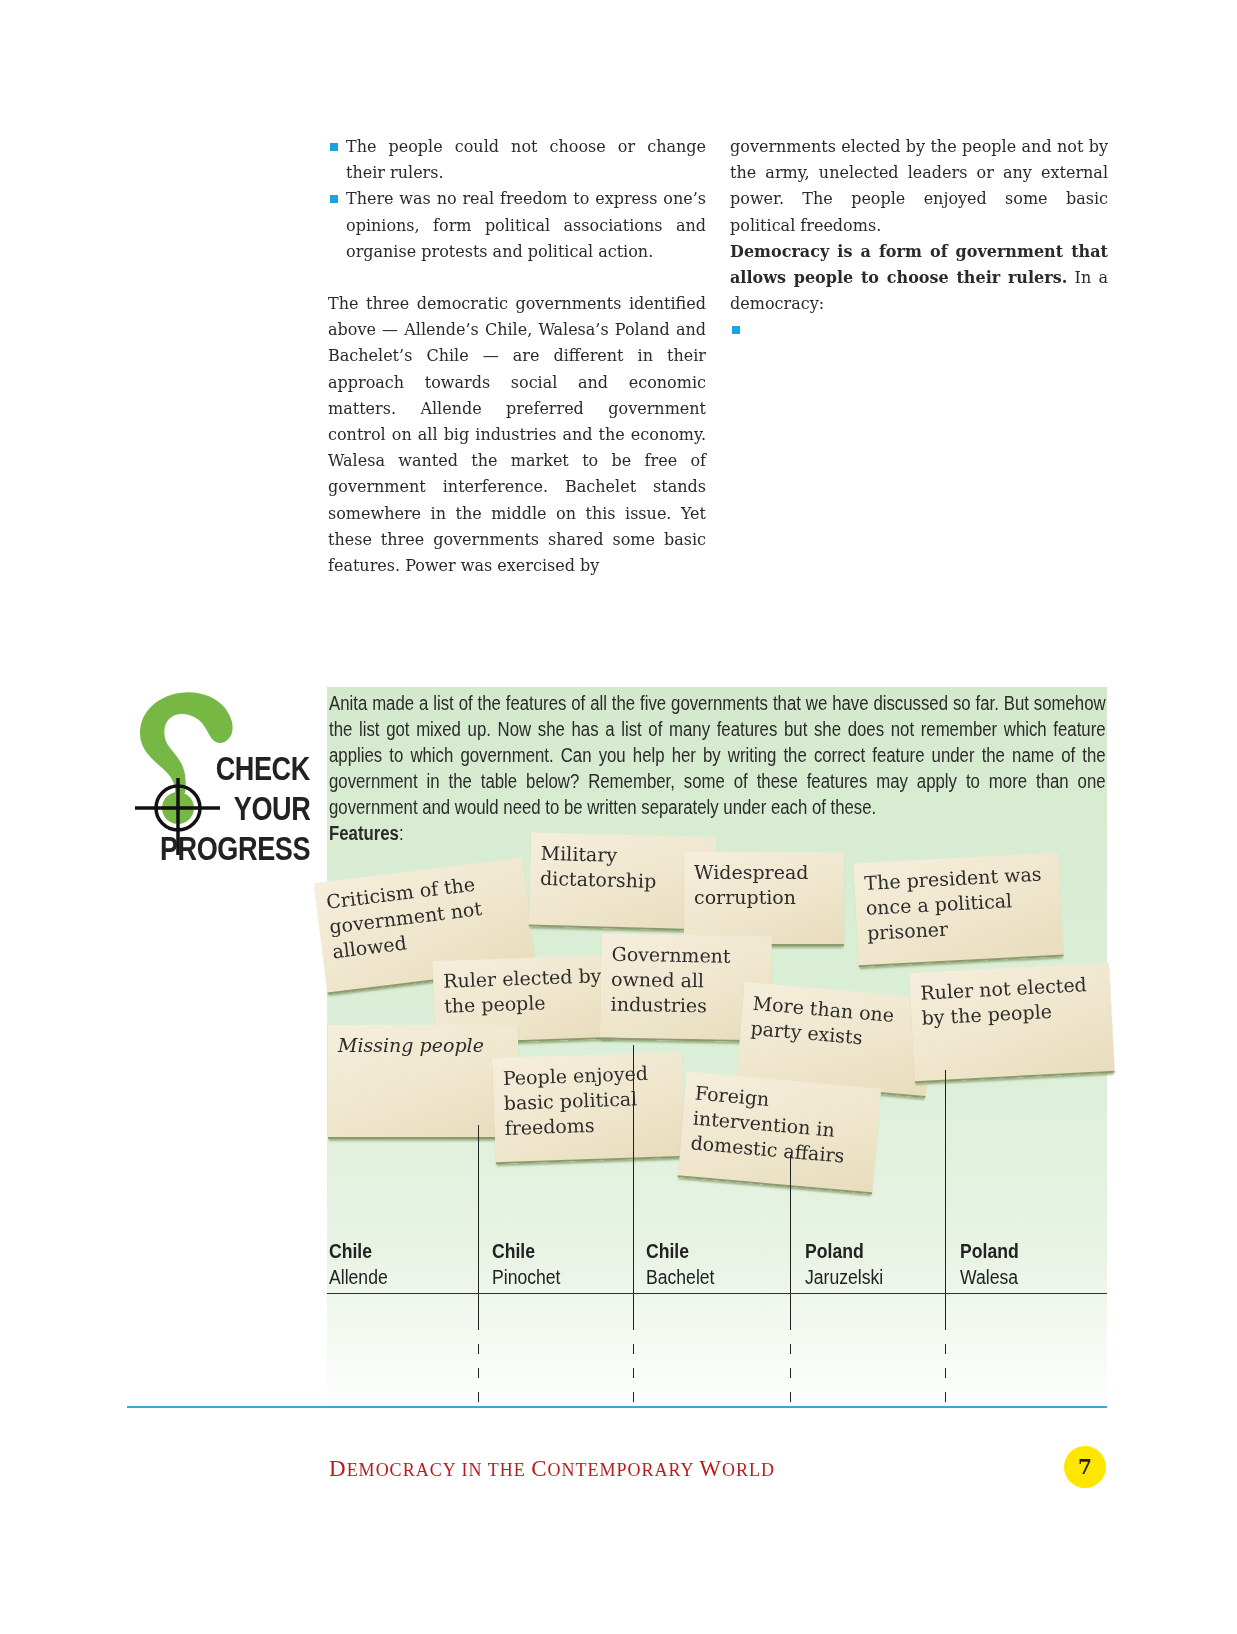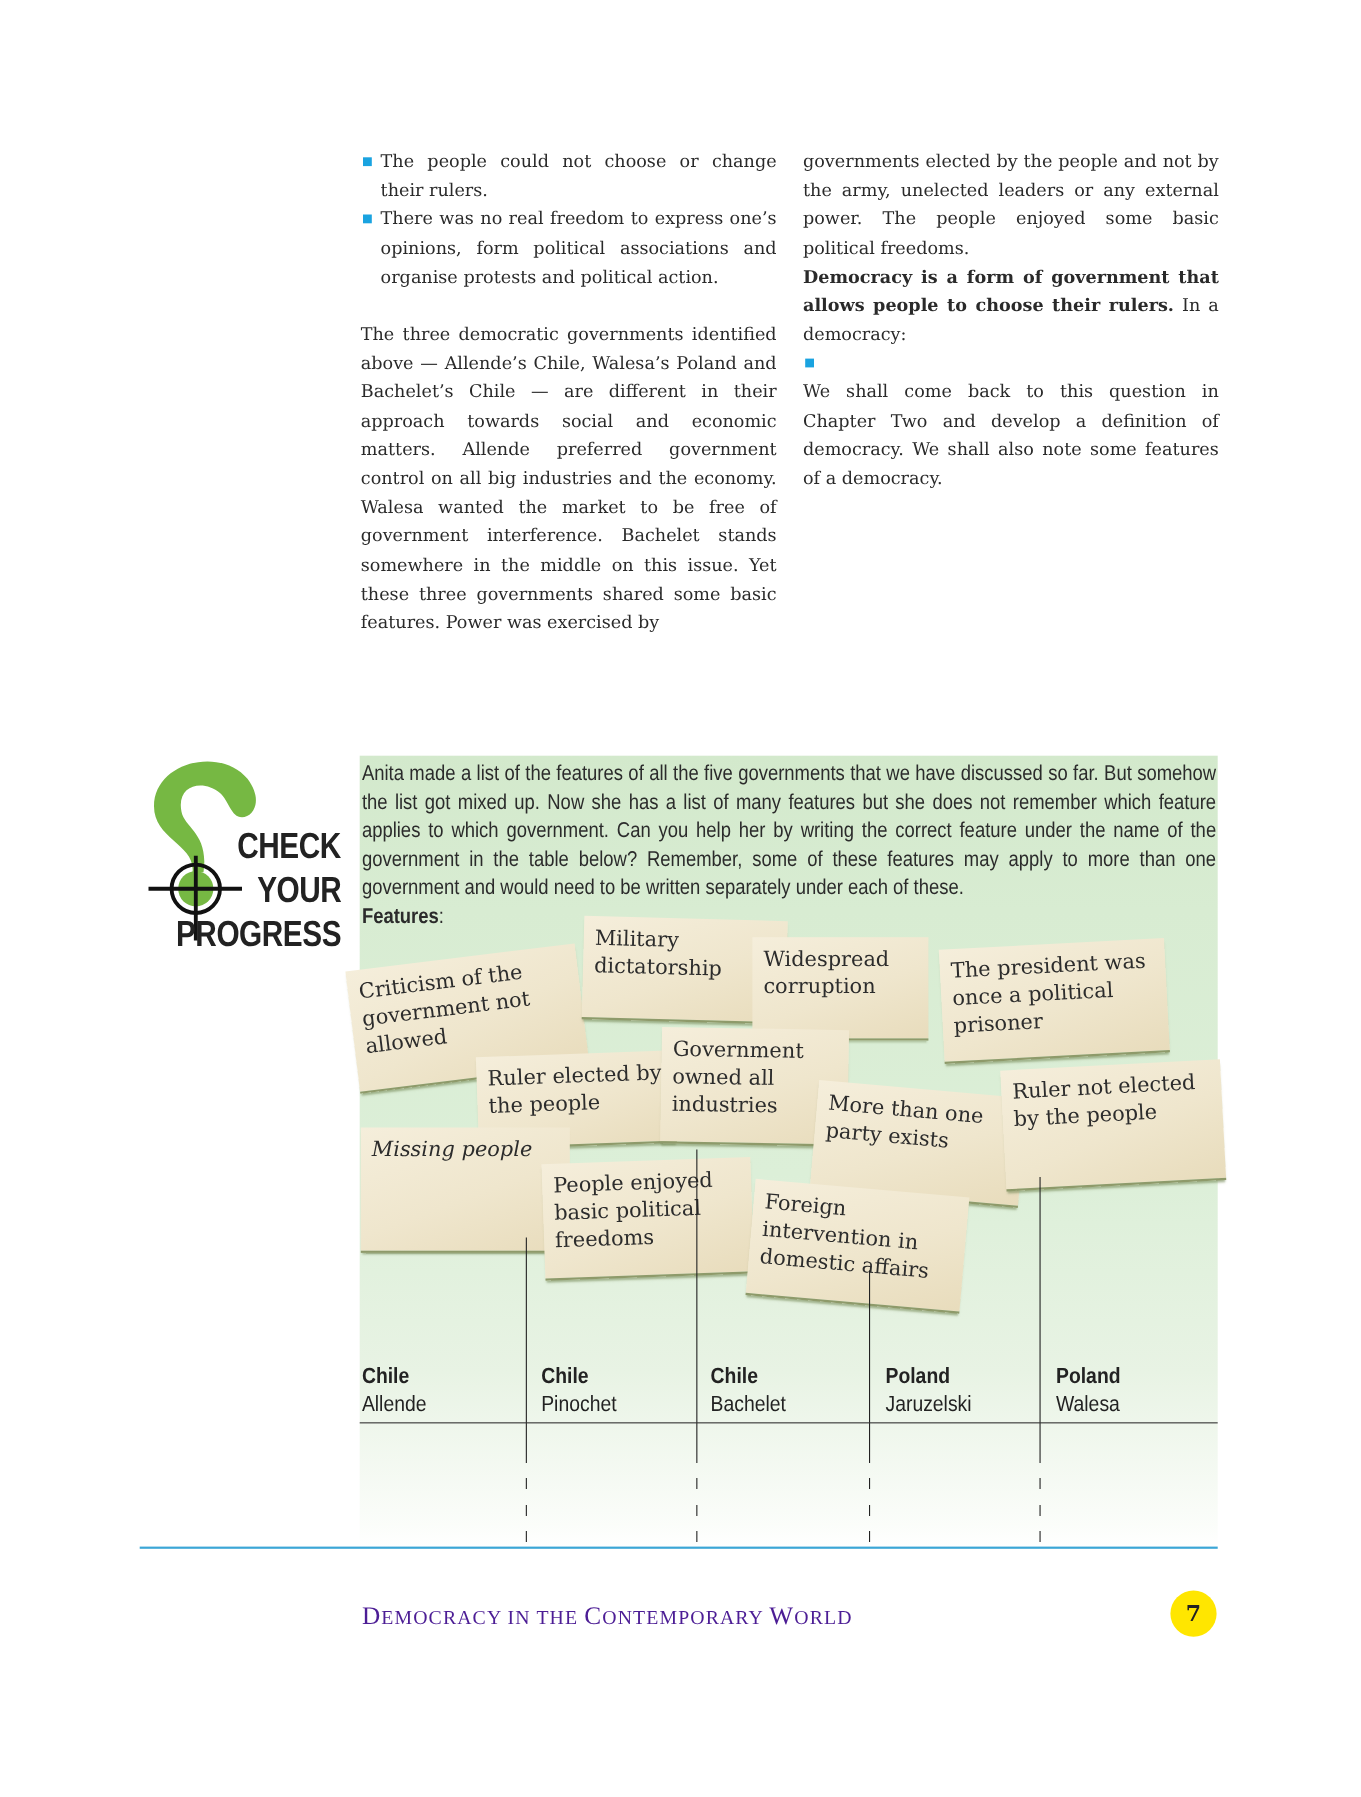--- a/index.html
+++ b/index.html
@@ -24,40 +24,39 @@
 
   .note { position:absolute; background:linear-gradient(160deg,#f5eedb 0%,#efe6cd 55%,#e8dcbc 100%); font-family:"DejaVu Serif", serif; font-size:19px; line-height:25px; color:#2c2c2c; padding:8px 10px 14px 10px; box-shadow:0 3px 2px -1px rgba(120,140,90,0.6); border-bottom:2px solid #8e9a6a; }
 
   .col-div { position:absolute; width:1px; background:#222; }
   .dash { position:absolute; width:1px; background:repeating-linear-gradient(to bottom,#222 0 10px,transparent 10px 24px); }
   .th { position:absolute; top:1238px; font-family:"Liberation Sans", sans-serif; font-size:20px; line-height:26px; color:#222; transform:scaleX(0.88); transform-origin:left; }
   .th .country { font-weight:bold; }
   .hrule { position:absolute; left:327px; top:1293px; width:780px; height:1px; background:#333; }
   .bluerule { position:absolute; left:127px; top:1406px; width:980px; height:2px; background:#3ba6d6; }
 
-  .footer-title { position:absolute; left:329px; top:1456px; font-family:"Liberation Serif", serif; font-size:18px; color:#4c1d95; letter-spacing:1px; font-variant:small-caps; }
+  .footer-title { position:absolute; left:329px; top:1456px; font-family:"Liberation Serif", serif; font-size:18px; color:#b91c1c; letter-spacing:1px; font-variant:small-caps; }
   .footer-title .big { font-size:23px; }
   .page-num { position:absolute; left:1064px; top:1446px; width:42px; height:42px; border-radius:50%; background:#ffe600; font-family:"DejaVu Serif", serif; font-weight:bold; font-size:20px; text-align:center; line-height:42px; color:#222; }
 </style>
 </head>
 <body>
 
 <div class="col col-left">
   <p class="bl"><span class="sq"></span><span>The people could not choose or change their rulers.</span></p>
   <p class="bl"><span class="sq"></span><span>There was no real freedom to express one’s opinions, form political associations and organise protests and political action.</span></p>
   <div class="gap"></div>
   <p>The three democratic governments identified above — Allende’s Chile, Walesa’s Poland and Bachelet’s Chile — are different in their approach towards social and economic matters. Allende preferred government control on all big industries and the economy. Walesa wanted the market to be free of government interference. Bachelet stands somewhere in the middle on this issue. Yet these three governments shared some basic features. Power was exercised by</p>
 </div>
 
 <div class="col col-right">
   <p>governments elected by the people and not by the army, unelected leaders or any external power. The people enjoyed some basic political freedoms.</p>
   <p><span class="bold">Democracy is a form of government that allows people to choose their rulers.</span><span> In a democracy:</span></p>
   <p class="bl"><span class="sq"></span></p>
   <div class="gap"></div>
-  <p>We shall come back to this question in Chapter Two and develop a definition of democracy. We shall also note some features of a democracy.</p>
 </div>
 
 <div class="green"></div>
 
 <div class="cyp">
   <svg width="180" height="180" viewBox="0 0 180 180" style="position:absolute;left:0;top:0;">
     <path d="M10,50 C10,10 70,-5 95,25 C110,45 100,60 90,60 C80,60 78,45 70,38 C55,25 30,30 35,55 C38,70 60,75 55,110 L45,110 C48,85 10,80 10,50 Z" fill="#76b843"></path>
     <circle cx="48" cy="125" r="16" fill="#76b843"></circle>
     <circle cx="48" cy="125" r="22" fill="none" stroke="#111" stroke-width="3.5"></circle>
     <line x1="48" y1="95" x2="48" y2="172" stroke="#111" stroke-width="3.5"></line>

